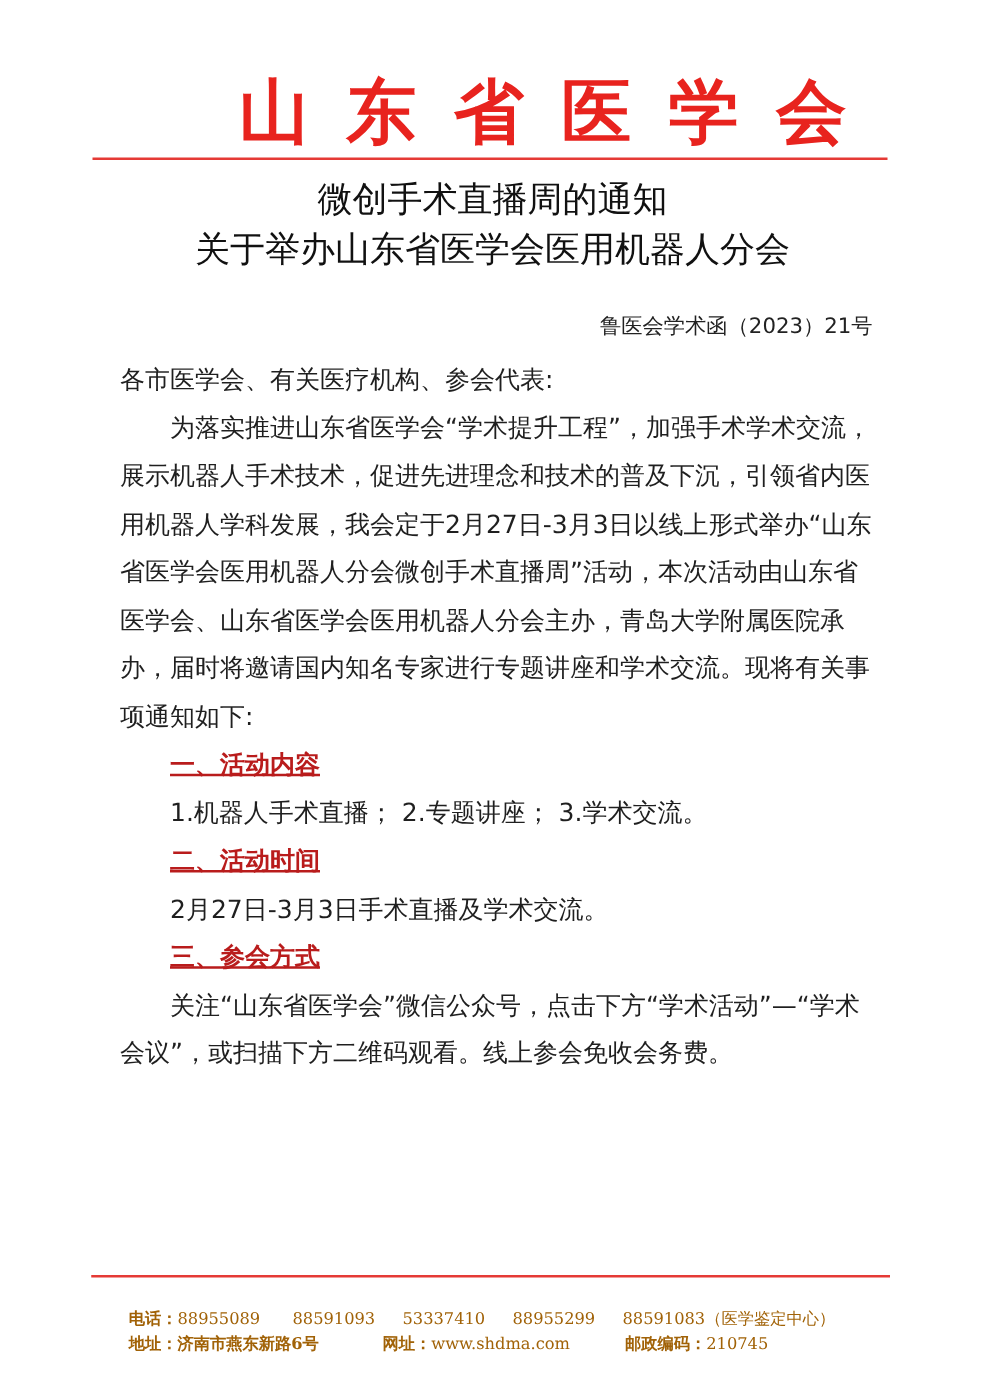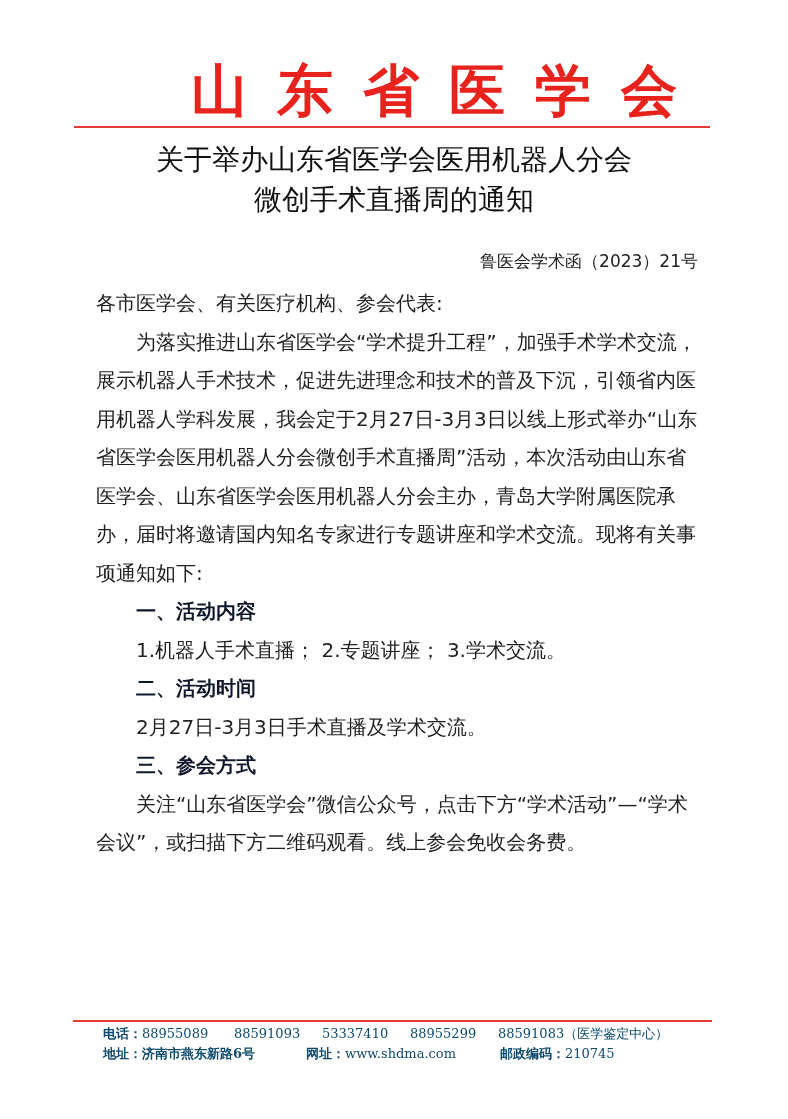--- a/index.html
+++ b/index.html
@@ -74,39 +74,40 @@
     }
     .body-text p {
       margin: 0;
     }
     .indent {
       text-indent: 2em;
     }
     .section-heading {
       font-weight: bold;
       padding-left: 2em;
-      color: #0f172a;
+      color: #b91c1c;
+      text-decoration: underline;
     }
     .sub-line {
       padding-left: 2em;
     }
     .red-rule-bottom {
       position: absolute;
       left: 73px;
       top: 1020px;
       width: 639px;
       height: 2px;
       background: #e53a35;
     }
     .footer {
       position: absolute;
       left: 103px;
-      top: 1024px;
+      top: 1046px;
       width: 600px;
-      color: #0c4a6e;
+      color: #a16207;
       font-family: "DejaVu Serif", "Liberation Serif", serif;
       font-size: 13px;
       line-height: 20px;
     }
     .footer-row {
       display: flex;
       white-space: nowrap;
     }
     .footer-row span {
       display: inline-block;
@@ -115,22 +116,22 @@
   </style>
 </head>
 <body>
 
 <div class="letterhead">
   <div class="org-name">山东省医学会</div>
 </div>
 <div class="red-rule-top"></div>
 
 <div class="doc-title">
+  <div>微创手术直播周的通知</div>
   <div>关于举办山东省医学会医用机器人分会</div>
-  <div>微创手术直播周的通知</div>
 </div>
 
 <div class="doc-number">鲁医会学术函（2023）21号</div>
 
 <div class="body-text">
   <p>各市医学会、有关医疗机构、参会代表:</p>
   <p class="indent">为落实推进山东省医学会“学术提升工程”，加强手术学术交流，展示机器人手术技术，促进先进理念和技术的普及下沉，引领省内医用机器人学科发展，我会定于2月27日-3月3日以线上形式举办“山东省医学会医用机器人分会微创手术直播周”活动，本次活动由山东省医学会、山东省医学会医用机器人分会主办，青岛大学附属医院承办，届时将邀请国内知名专家进行专题讲座和学术交流。现将有关事项通知如下:</p>
 
   <p class="section-heading">一、活动内容</p>
   <p class="sub-line">1.机器人手术直播； 2.专题讲座； 3.学术交流。</p>

